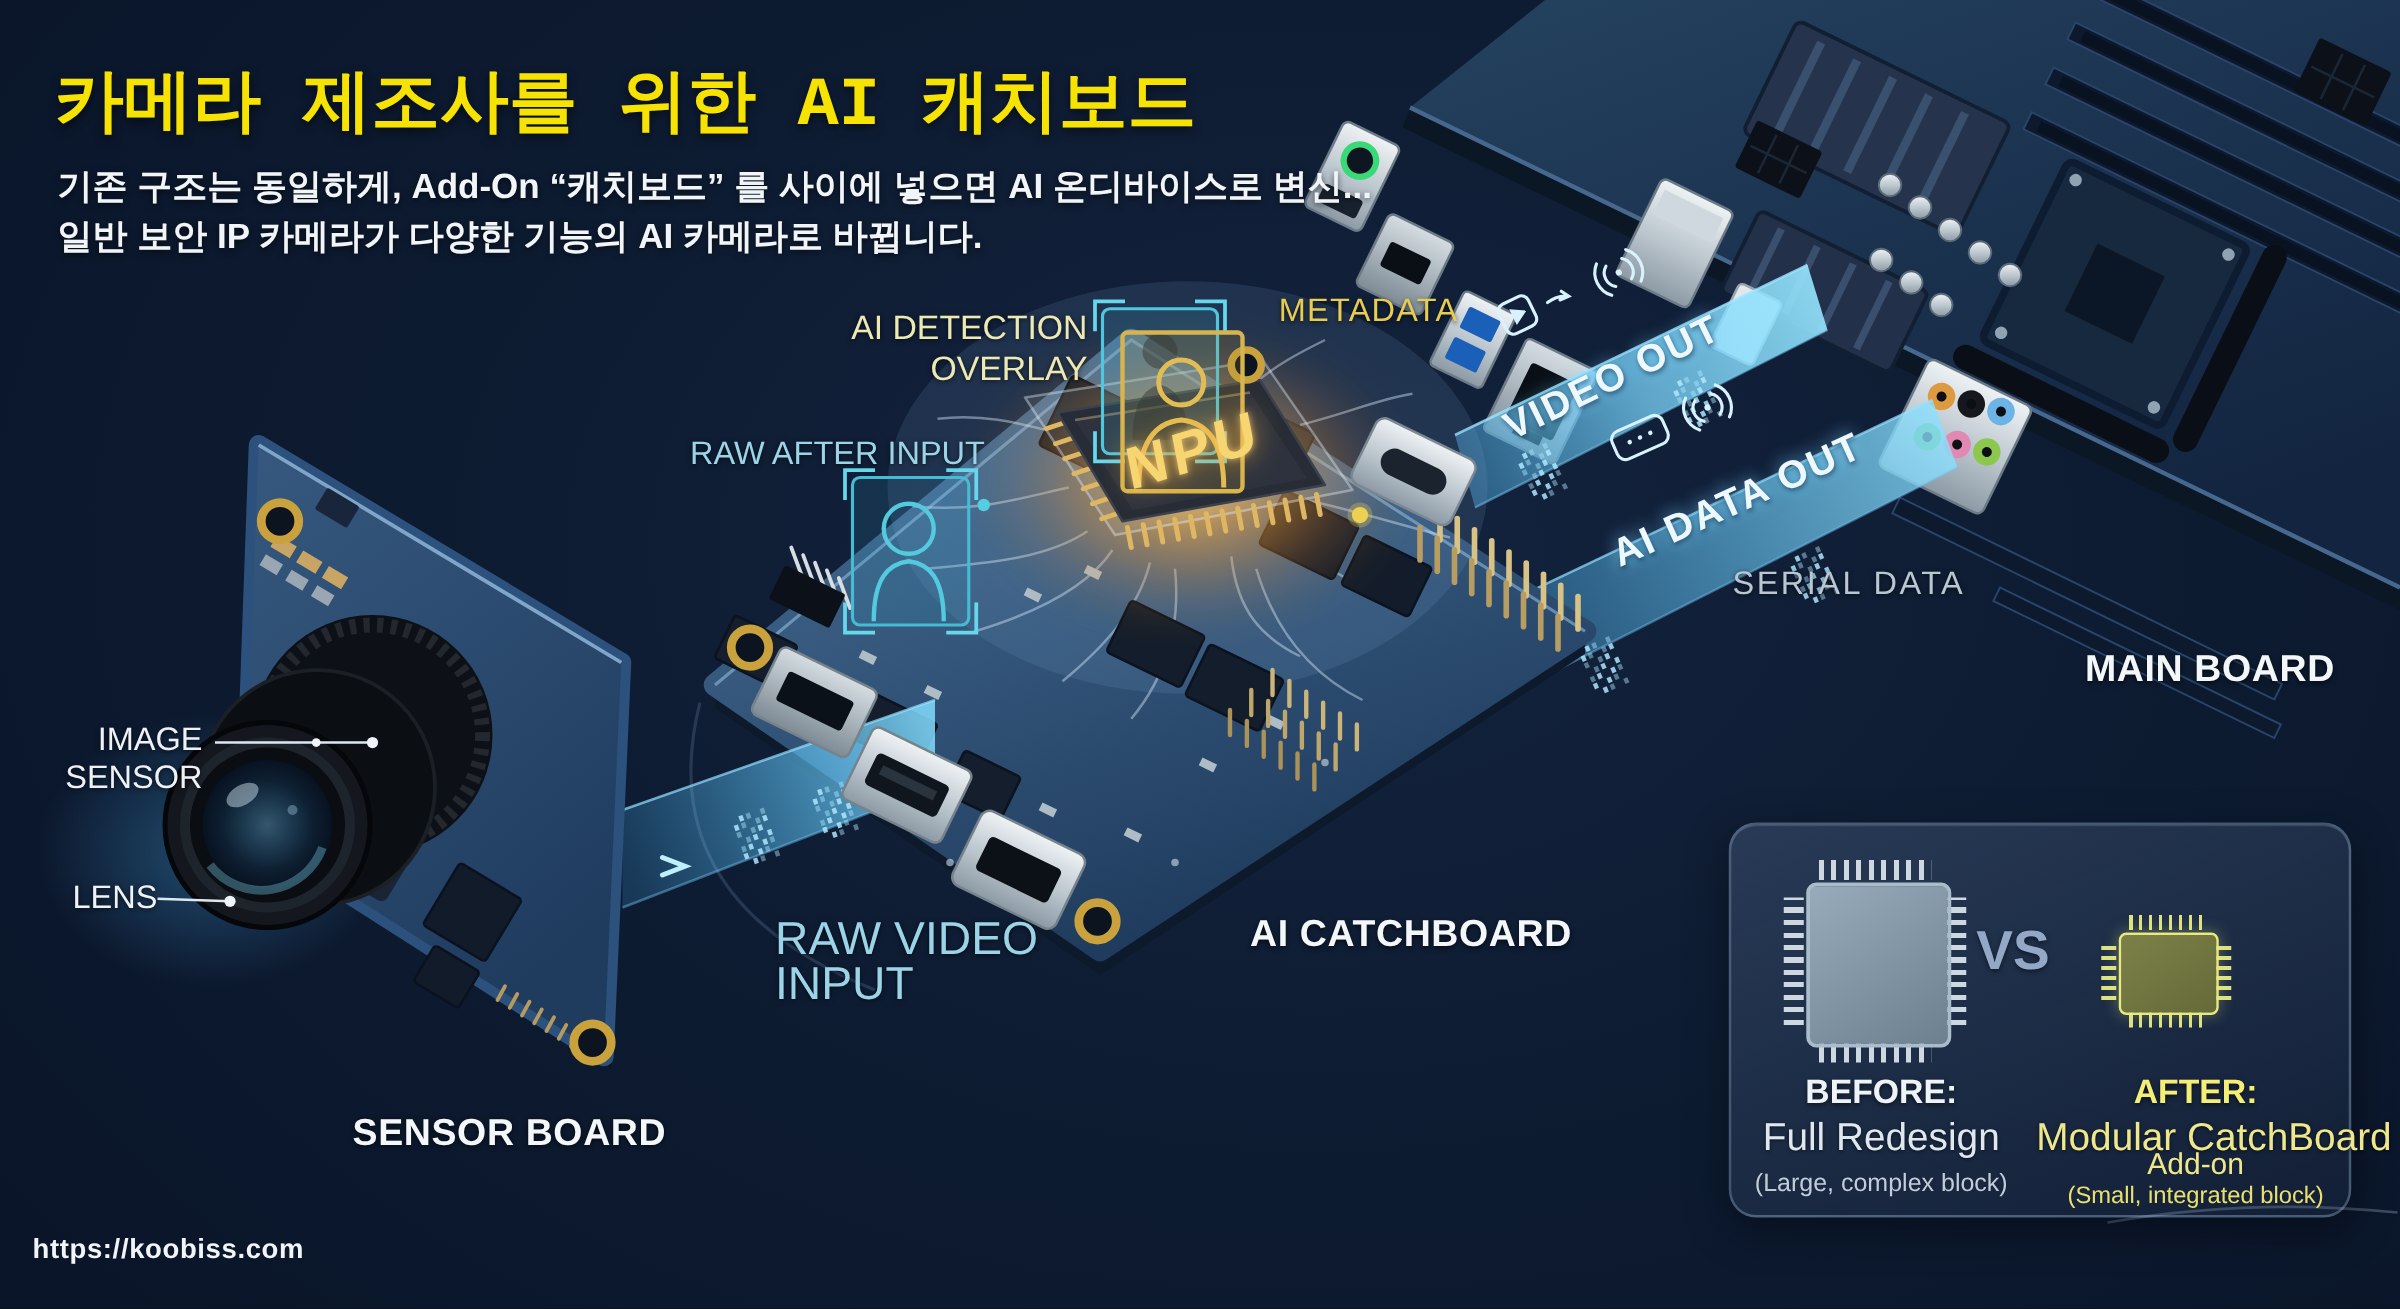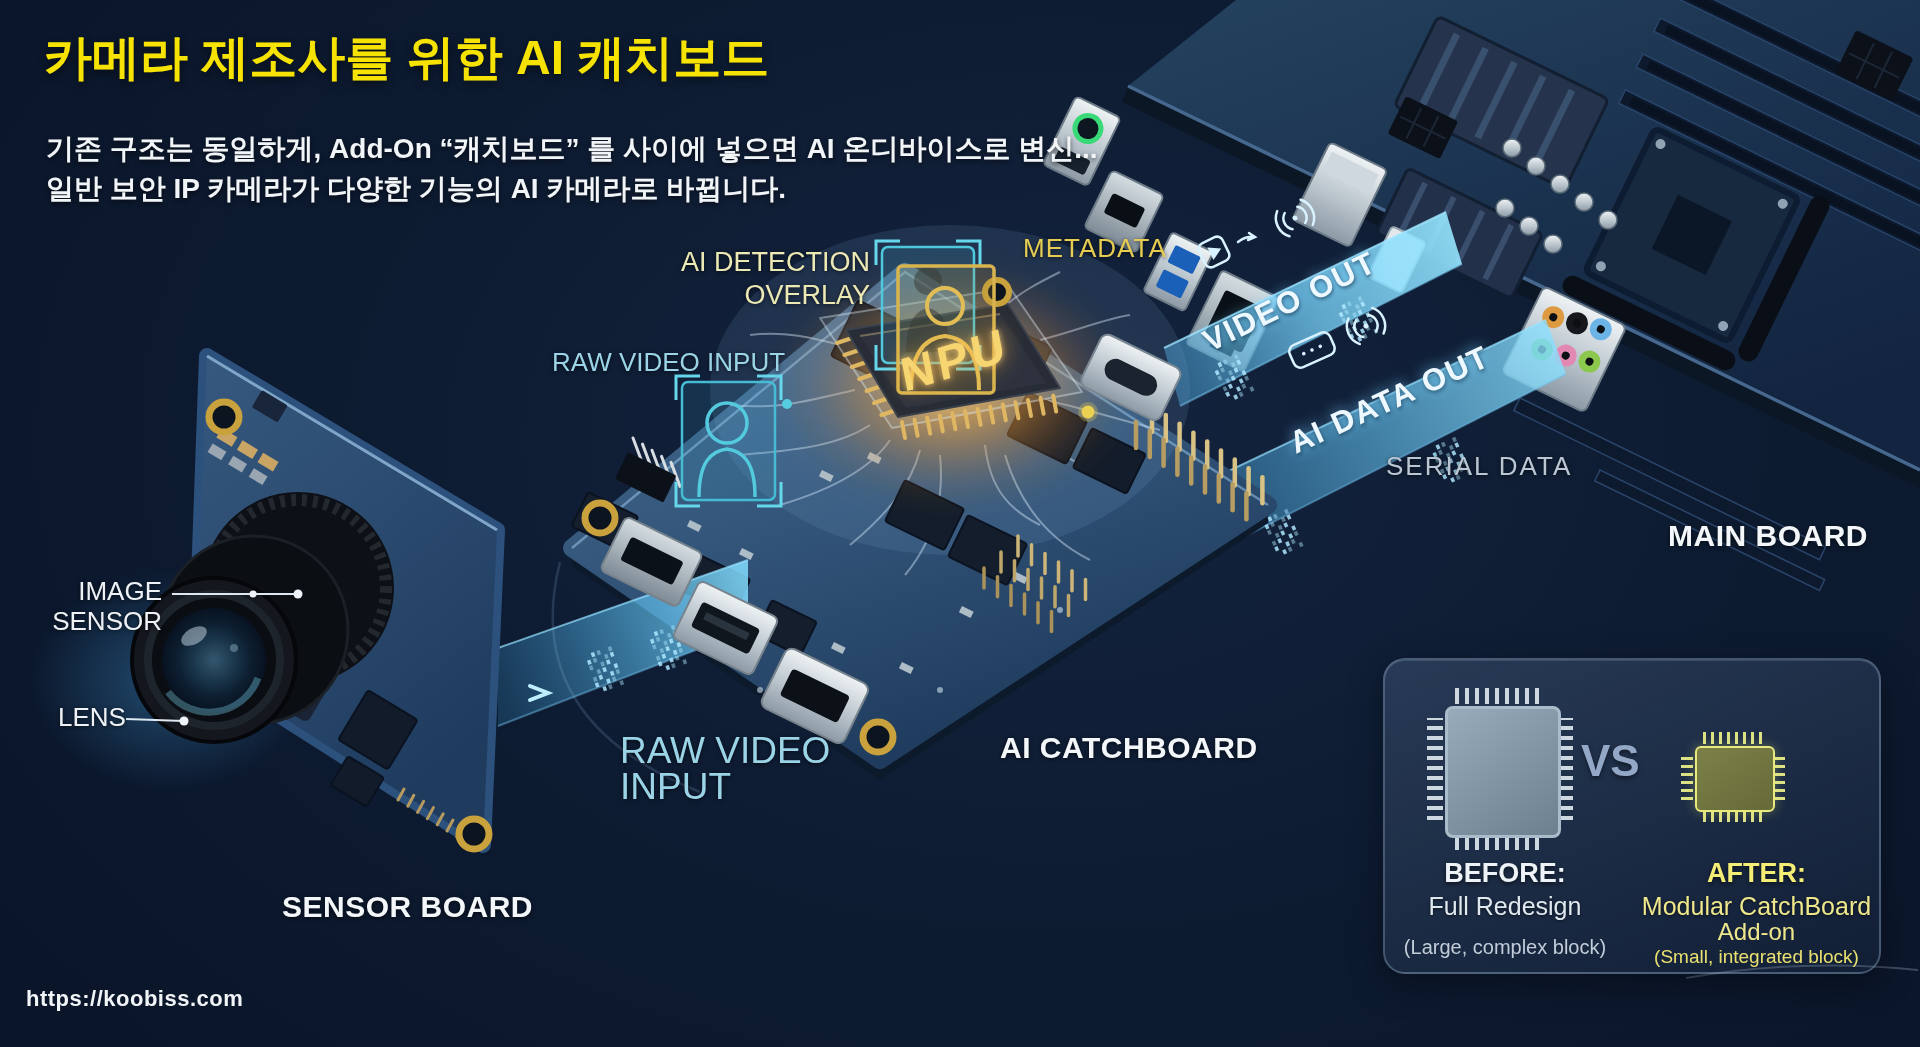--- a/index.html
+++ b/index.html
@@ -2,22 +2,22 @@
 <html><head>
 <meta charset="utf-8">
 <style>
   html,body{margin:0;padding:0;background:#07101f;}
   .stage{position:relative;width:1920px;height:1047px;overflow:hidden;
     font-family:"Liberation Sans",sans-serif;
     background:radial-gradient(1300px 900px at 55% 42%,#14233e 0%,#0d1b31 55%,#0a1529 100%);}
   .scene{position:absolute;left:0;top:0;width:1920px;height:1047px;}
   .abs{position:absolute;}
   
-  .title{left:44px;top:26px;font-size:48px;font-weight:900;color:#f6e203;letter-spacing:0px;
-    text-shadow:0 3px 8px rgba(0,0,0,.55);white-space:nowrap;}
+  .title{left:44px;top:44px;font-size:55px;font-weight:900;color:#f6e203;letter-spacing:0px;
+    text-shadow:0 3px 8px rgba(0,0,0,.55);white-space:nowrap;font-family:Liberation Mono, monospace;}
   .subtitle{left:46px;font-size:28px;font-weight:700;color:#f2f5f8;white-space:nowrap;
     text-shadow:0 2px 5px rgba(0,0,0,.6);}
   .sub1{top:130px;} .sub2{top:170px;}
   
   .lbl{white-space:nowrap;text-shadow:0 1px 4px rgba(0,0,0,.65);}
   .cyan{color:#9bd4e6;} .goldpale{color:#ece9b4;} .metayellow{color:#e7cc52;}
   .whitebold{color:#f4f7fa;font-weight:700;}
   .ai-detect{left:620px;top:246px;width:250px;text-align:right;font-size:27px;line-height:33px;}
   .metadata{left:1023px;top:233px;width:132px;text-align:center;font-size:26px;letter-spacing:1px;}
   .rv-top{left:552px;top:347px;font-size:26px;}
@@ -51,21 +51,21 @@
   .pv{background:repeating-linear-gradient(0deg,#cdd8e0 0 4px,transparent 4px 10px);}
   .yh{background:repeating-linear-gradient(90deg,#dde283 0 3px,transparent 3px 8px);}
   .yv{background:repeating-linear-gradient(0deg,#dde283 0 3px,transparent 3px 8px);}
   .vs{position:absolute;left:196px;top:76px;font-size:44px;font-weight:800;color:#93a7c6;
     text-shadow:0 2px 4px rgba(0,0,0,.5);}
   .cmp-txt{position:absolute;text-align:center;white-space:nowrap;}
   .cmp-before{left:-5px;width:250px;}
   .cmp-after{left:244px;width:255px;}
   .cmp-h{top:198px;font-size:27px;font-weight:800;color:#eef3f8;text-shadow:0 2px 4px rgba(0,0,0,.6);}
   .cmp-h.y{color:#f4ee77;}
-  .cmp-l1{top:232px;font-size:25px;color:#dfe7ef;text-shadow:0 1px 3px rgba(0,0,0,.6);}
+  .cmp-l1{top:232px;font-size:31px;color:#dfe7ef;text-shadow:0 1px 3px rgba(0,0,0,.6);}
   .cmp-l1.y{color:#efe78c;}
   .cmp-l2{top:260px;font-size:20px;color:#c2cdd9;margin-top:16px;}
   .cmp-l2b{top:258px;font-size:24px;color:#efe78c;}
   .cmp-l3{top:286px;font-size:19px;color:#e9e070;}
   
   .url{left:26px;top:986px;font-size:22px;font-weight:700;color:#f2f5f8;letter-spacing:.5px;}
   .logo{left:1742px;top:980px;font-size:43px;font-weight:800;color:#fbfdfe;letter-spacing:1px;}
 </style>
 </head>
 <body>
@@ -786,21 +786,21 @@
 
 <div class="abs title">카메라 제조사를 위한 AI 캐치보드</div>
 <div class="abs subtitle sub1">기존 구조는 동일하게, Add-On “캐치보드” 를 사이에 넣으면 AI 온디바이스로 변신...</div>
 <div class="abs lbl goldpale ai-detect">
   <div>AI DETECTION</div>
   <div>OVERLAY</div>
 </div>
 
 <div class="abs subtitle sub2">일반 보안 IP 카메라가 다양한 기능의 AI 카메라로 바뀝니다.</div>
 <div class="abs lbl metayellow metadata">METADATA</div>
-<div class="abs lbl cyan rv-top">RAW VIDEO INPUT</div>
+<div class="abs lbl cyan rv-top">RAW AFTER INPUT</div>
 <div class="abs lbl cyan rv-bottom">
   <div>RAW VIDEO</div>
   <div>INPUT</div>
 </div>
 <div class="abs lbl img-sensor">
   <div>IMAGE</div>
   <div>SENSOR</div>
 </div>
 <div class="abs lbl lens-lbl">LENS</div>
 <div class="abs lbl whitebold sensor-board-lbl">SENSOR BOARD</div>

